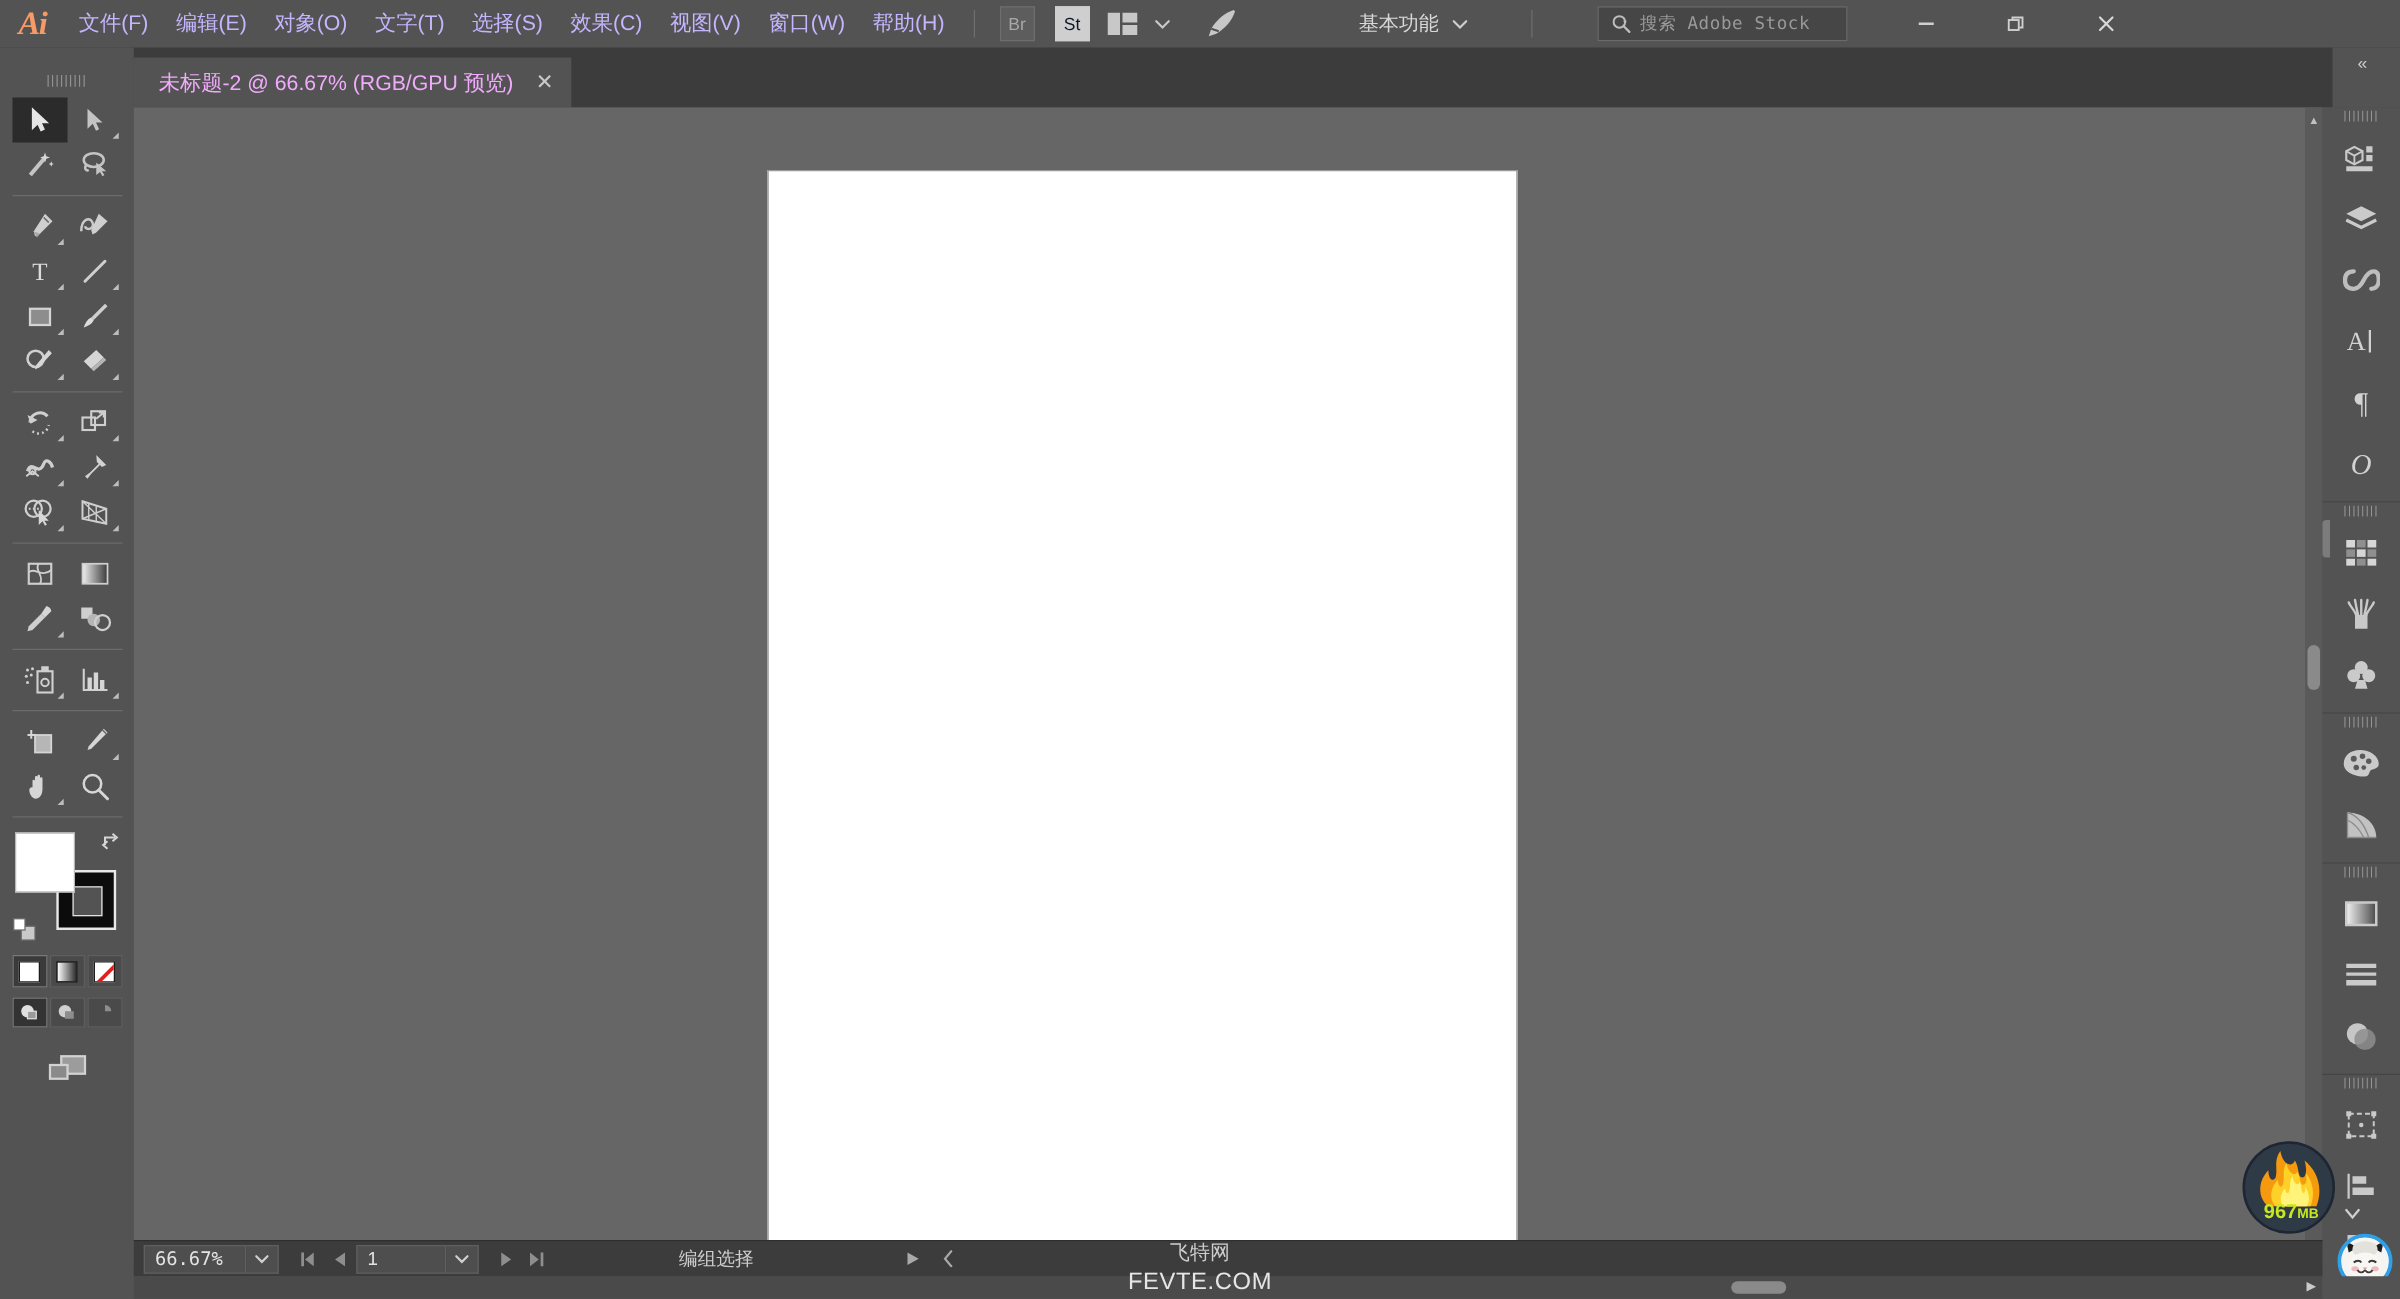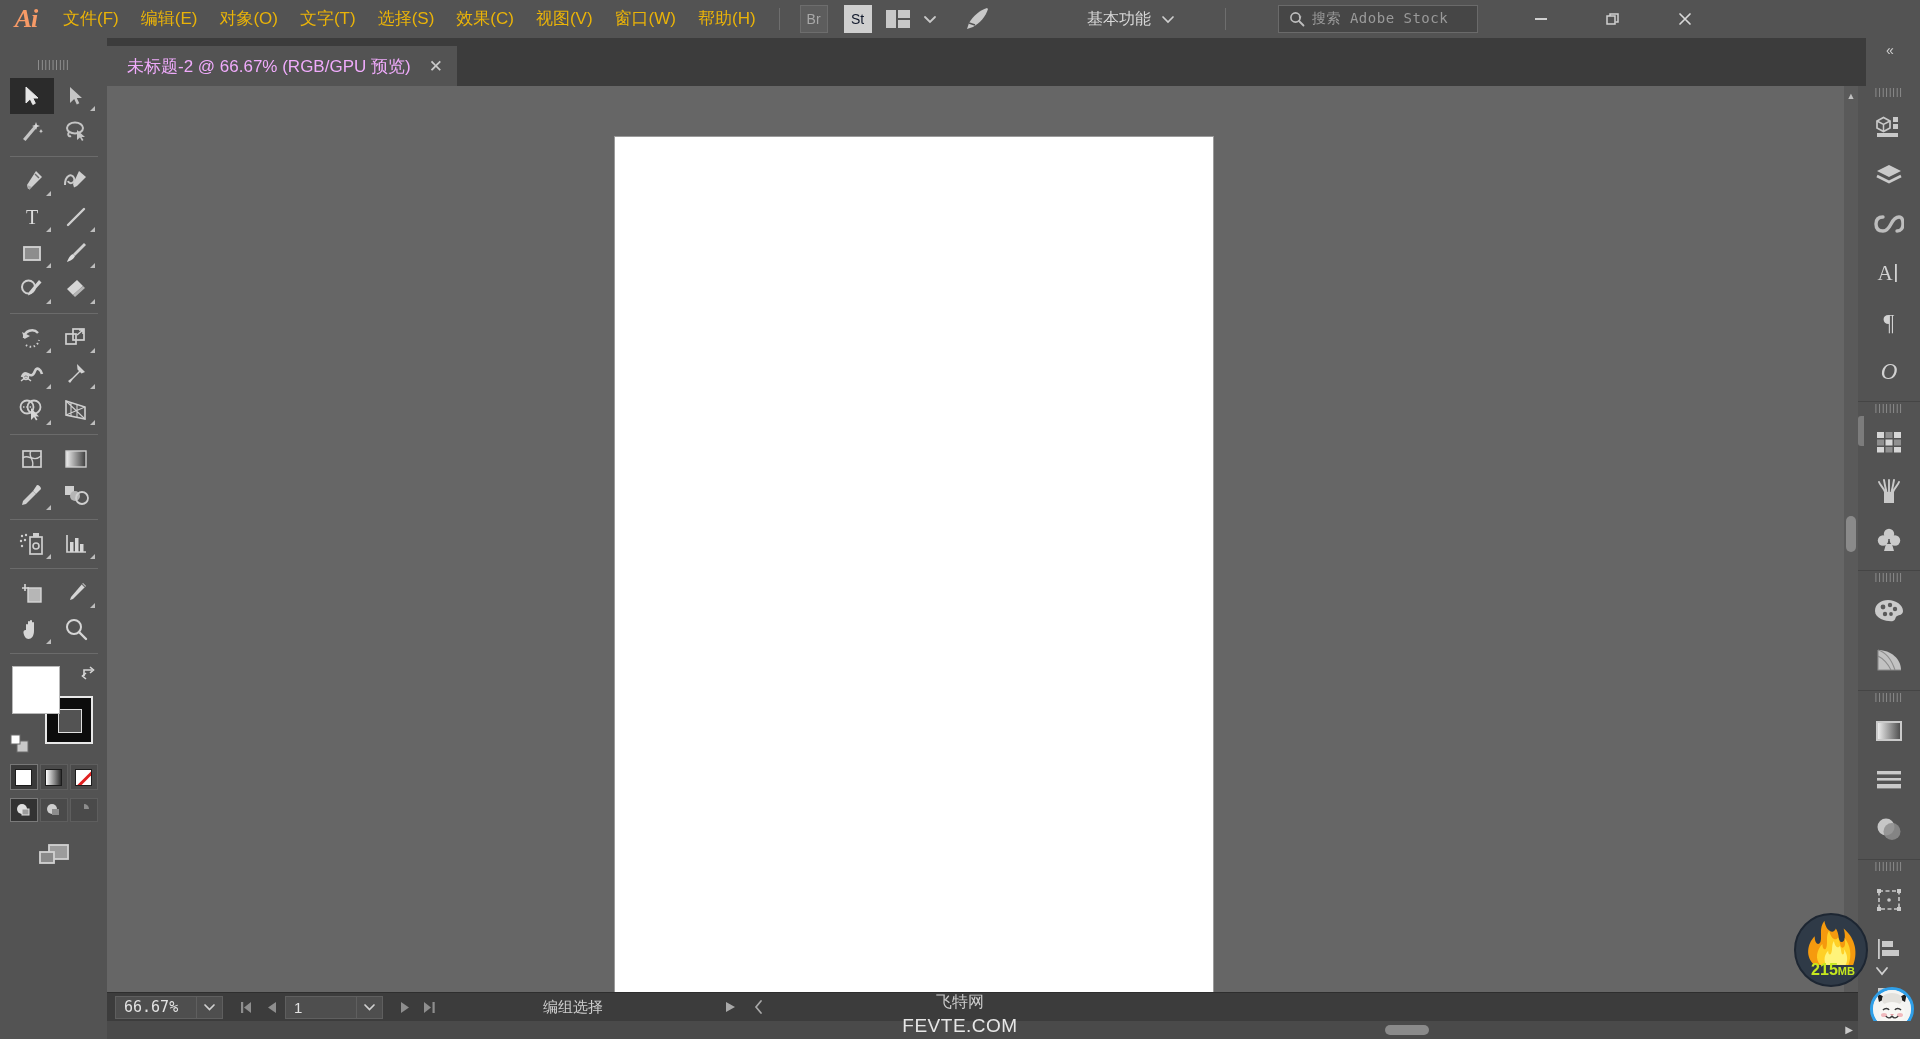--- a/index.html
+++ b/index.html
@@ -16,21 +16,21 @@
     position: absolute; top: 0; left: 0; width: 1708px; height: 38px;
     background: #535353; display: flex; align-items: center;
   }
   .ai-logo {
     width: 52px; height: 38px; display: flex; align-items: center;
     justify-content: center; color: #f79a67; font-size: 26px;
     font-weight: bold; font-style: italic; letter-spacing: -1px;
     font-family: "Liberation Serif", serif;
   }
   .menu-item {
-    color: #eab308; font-size: 17px; padding: 0 11px; height: 38px;
+    color: #c4b5fd; font-size: 17px; padding: 0 11px; height: 38px;
     line-height: 38px; cursor: default; white-space: nowrap;
   }
   .mb-sep { width: 1px; height: 22px; background: #6e6e6e; margin: 0 12px; }
   .badge-btn {
     width: 28px; height: 28px; background: #5d5d5d; border: 1px solid #6d6d6d;
     color: #a8a8a8; font-size: 14px; display: flex; align-items: center;
     justify-content: center; margin: 0 8px; cursor: pointer;
   }
   .badge-btn.lite { background: #cfcfcf; color: #0f172a; border-color: #cfcfcf; }
   .icon-btn {
@@ -805,21 +805,21 @@
       </svg>
     </div>
   </div>
 
   <div class="membadge">
     <svg class="flames" width="74" height="54" viewBox="0 0 74 54">
       <path d="M18 52 C8 44 10 30 18 22 C18 30 22 32 24 28 C26 22 22 14 28 6 C30 18 38 20 40 14 C44 20 42 28 46 28 C50 28 50 20 48 14 C58 22 64 36 58 52 Z" fill="#f59a0e"></path>
       <path d="M24 52 C18 46 20 36 26 30 C26 36 29 37 30 34 C32 28 29 22 33 16 C35 26 41 27 42 23 C45 28 44 34 47 34 C50 34 50 28 49 24 C55 31 57 42 53 52 Z" fill="#ffd027"></path>
       <path d="M30 52 C27 47 28 41 32 37 C32 41 34 42 35 40 C37 36 35 31 38 27 C39 34 43 35 44 32 C46 36 45 40 47 41 C49 41 49 37 48 35 C52 40 53 47 50 52 Z" fill="#fff37a"></path>
     </svg>
-    <div class="mtxt"><span>215</span><small>MB</small></div>
+    <div class="mtxt"><span>967</span><small>MB</small></div>
   </div>
   <div class="mem-caret">
     <svg width="16" height="12" viewBox="0 0 16 12">
         <path d="M3 3 L8 9 L13 3" stroke="#cfcfcf" stroke-width="1.8" fill="none" stroke-linecap="round"></path>
       </svg>
   </div>
 
   <div class="statusbar">
     <div class="zoom-field">66.67%</div>
     <div class="zoom-caret">

